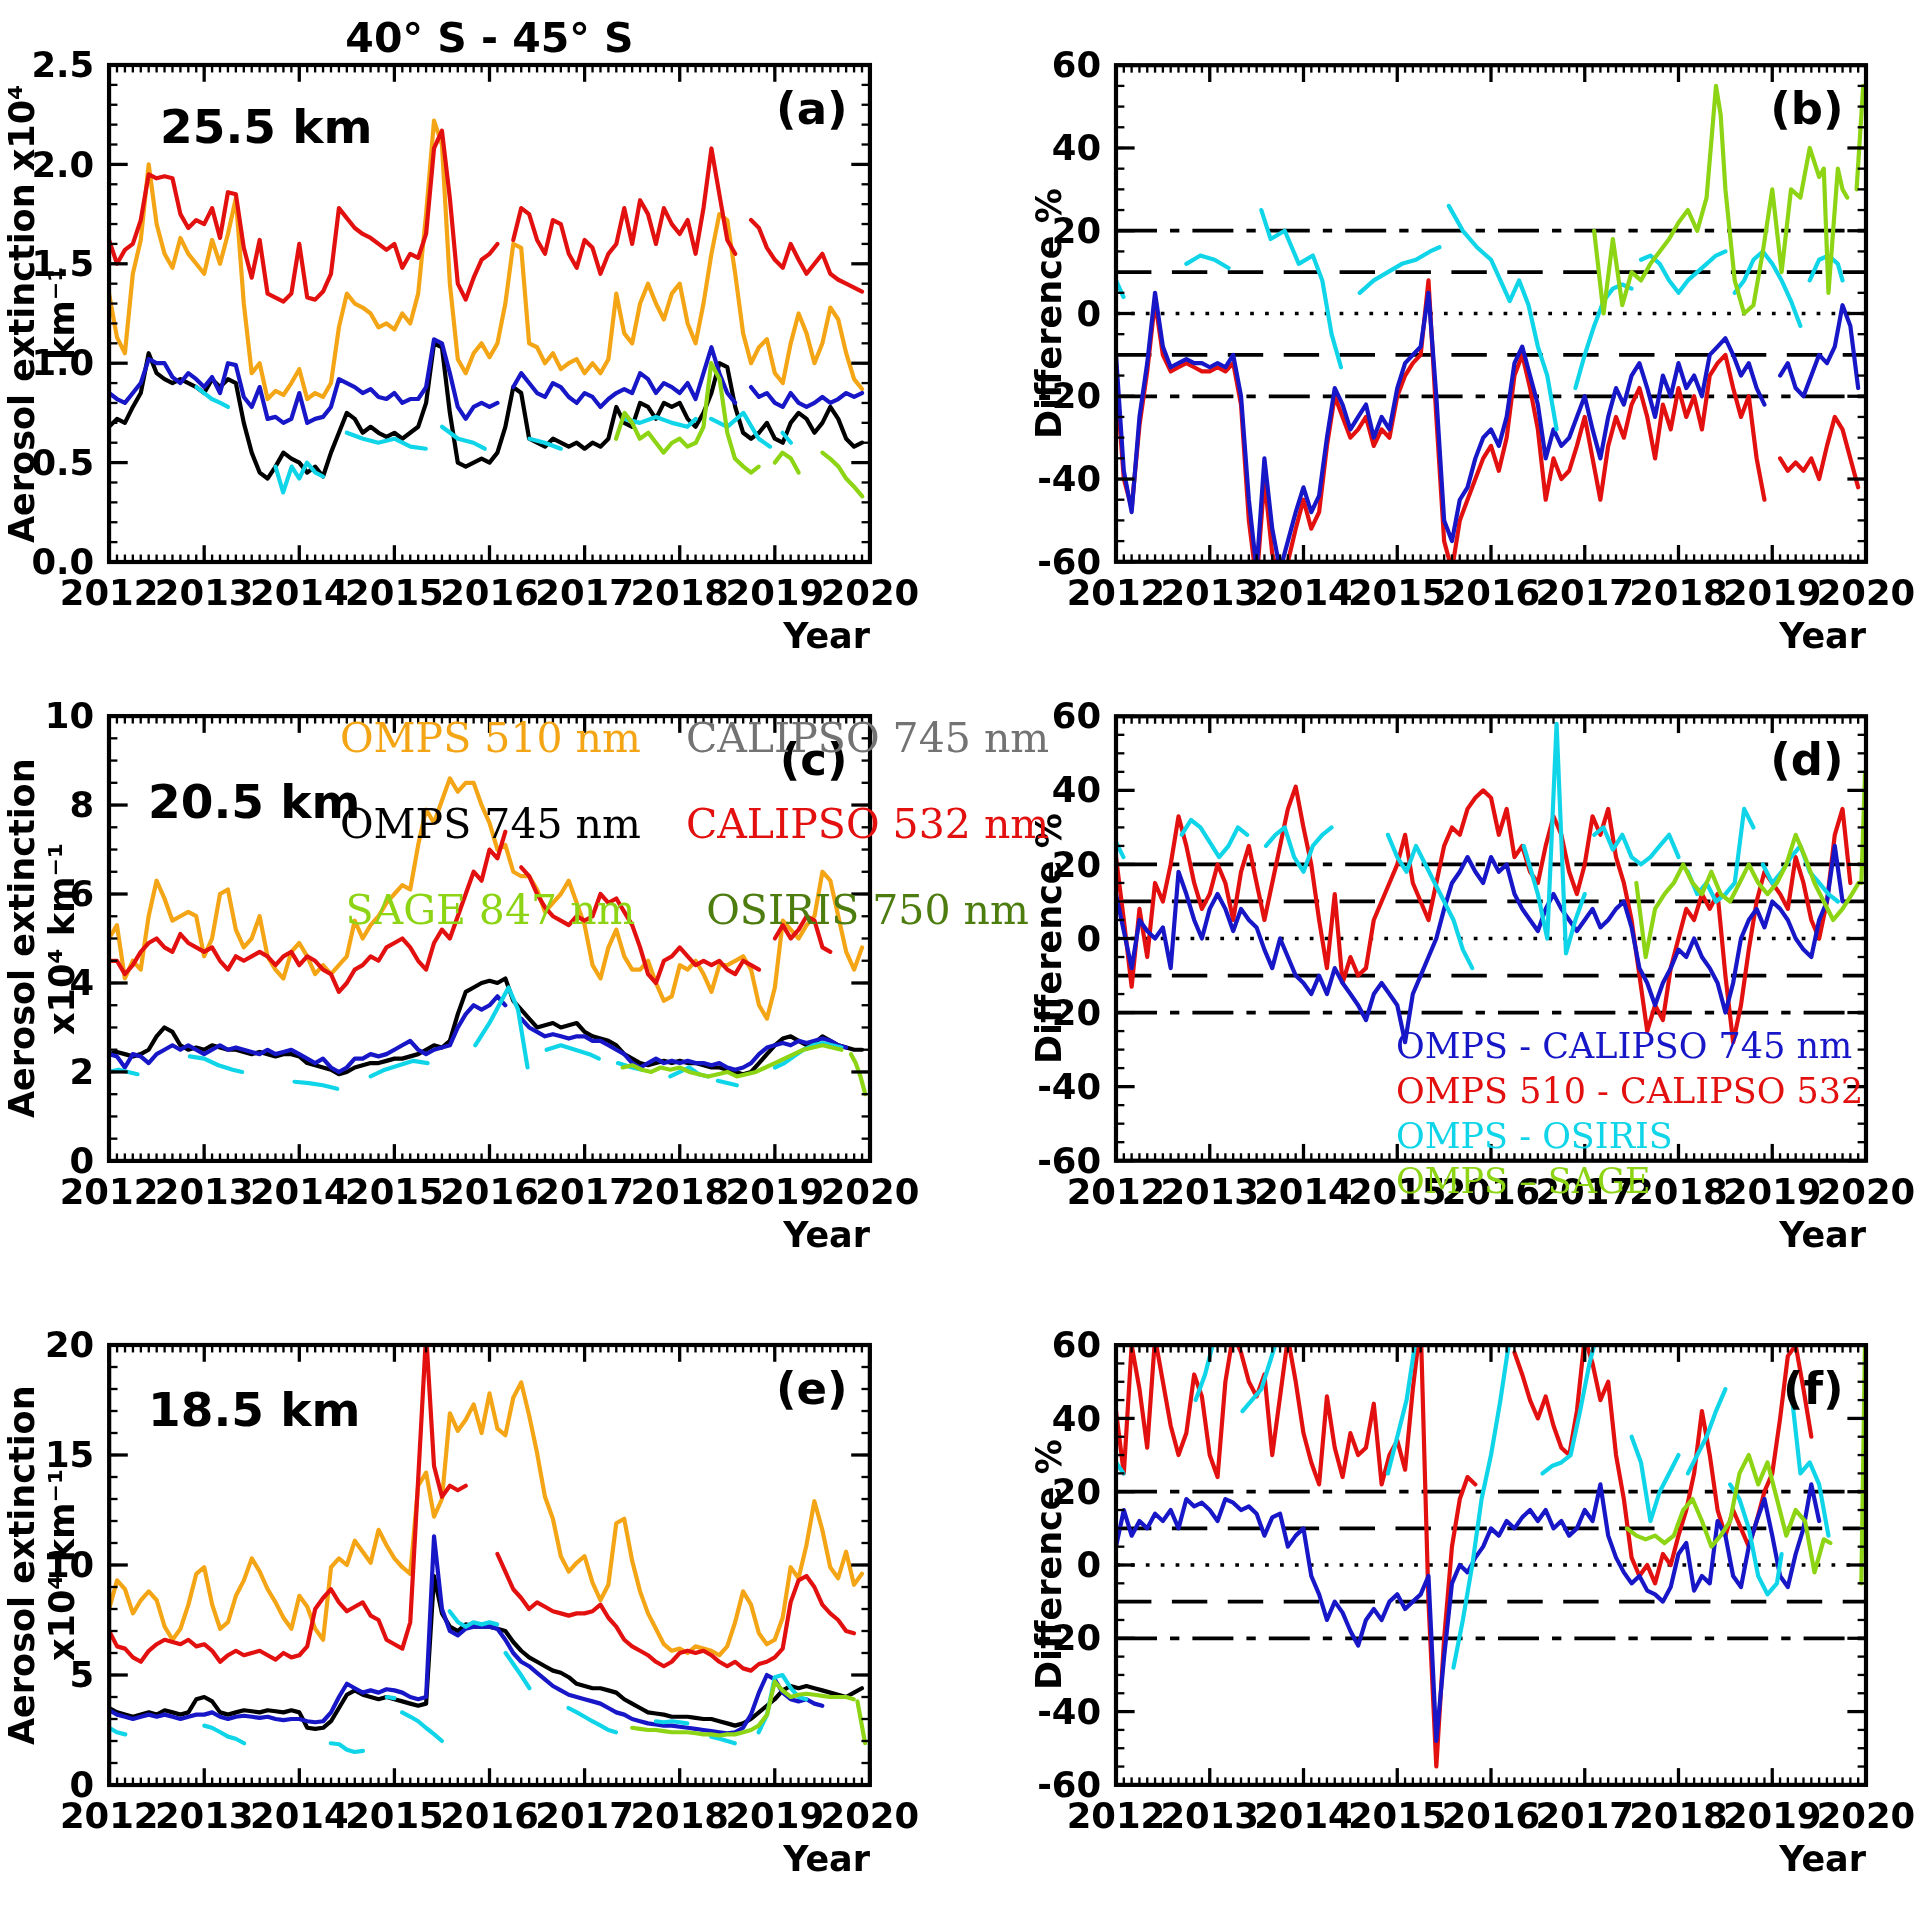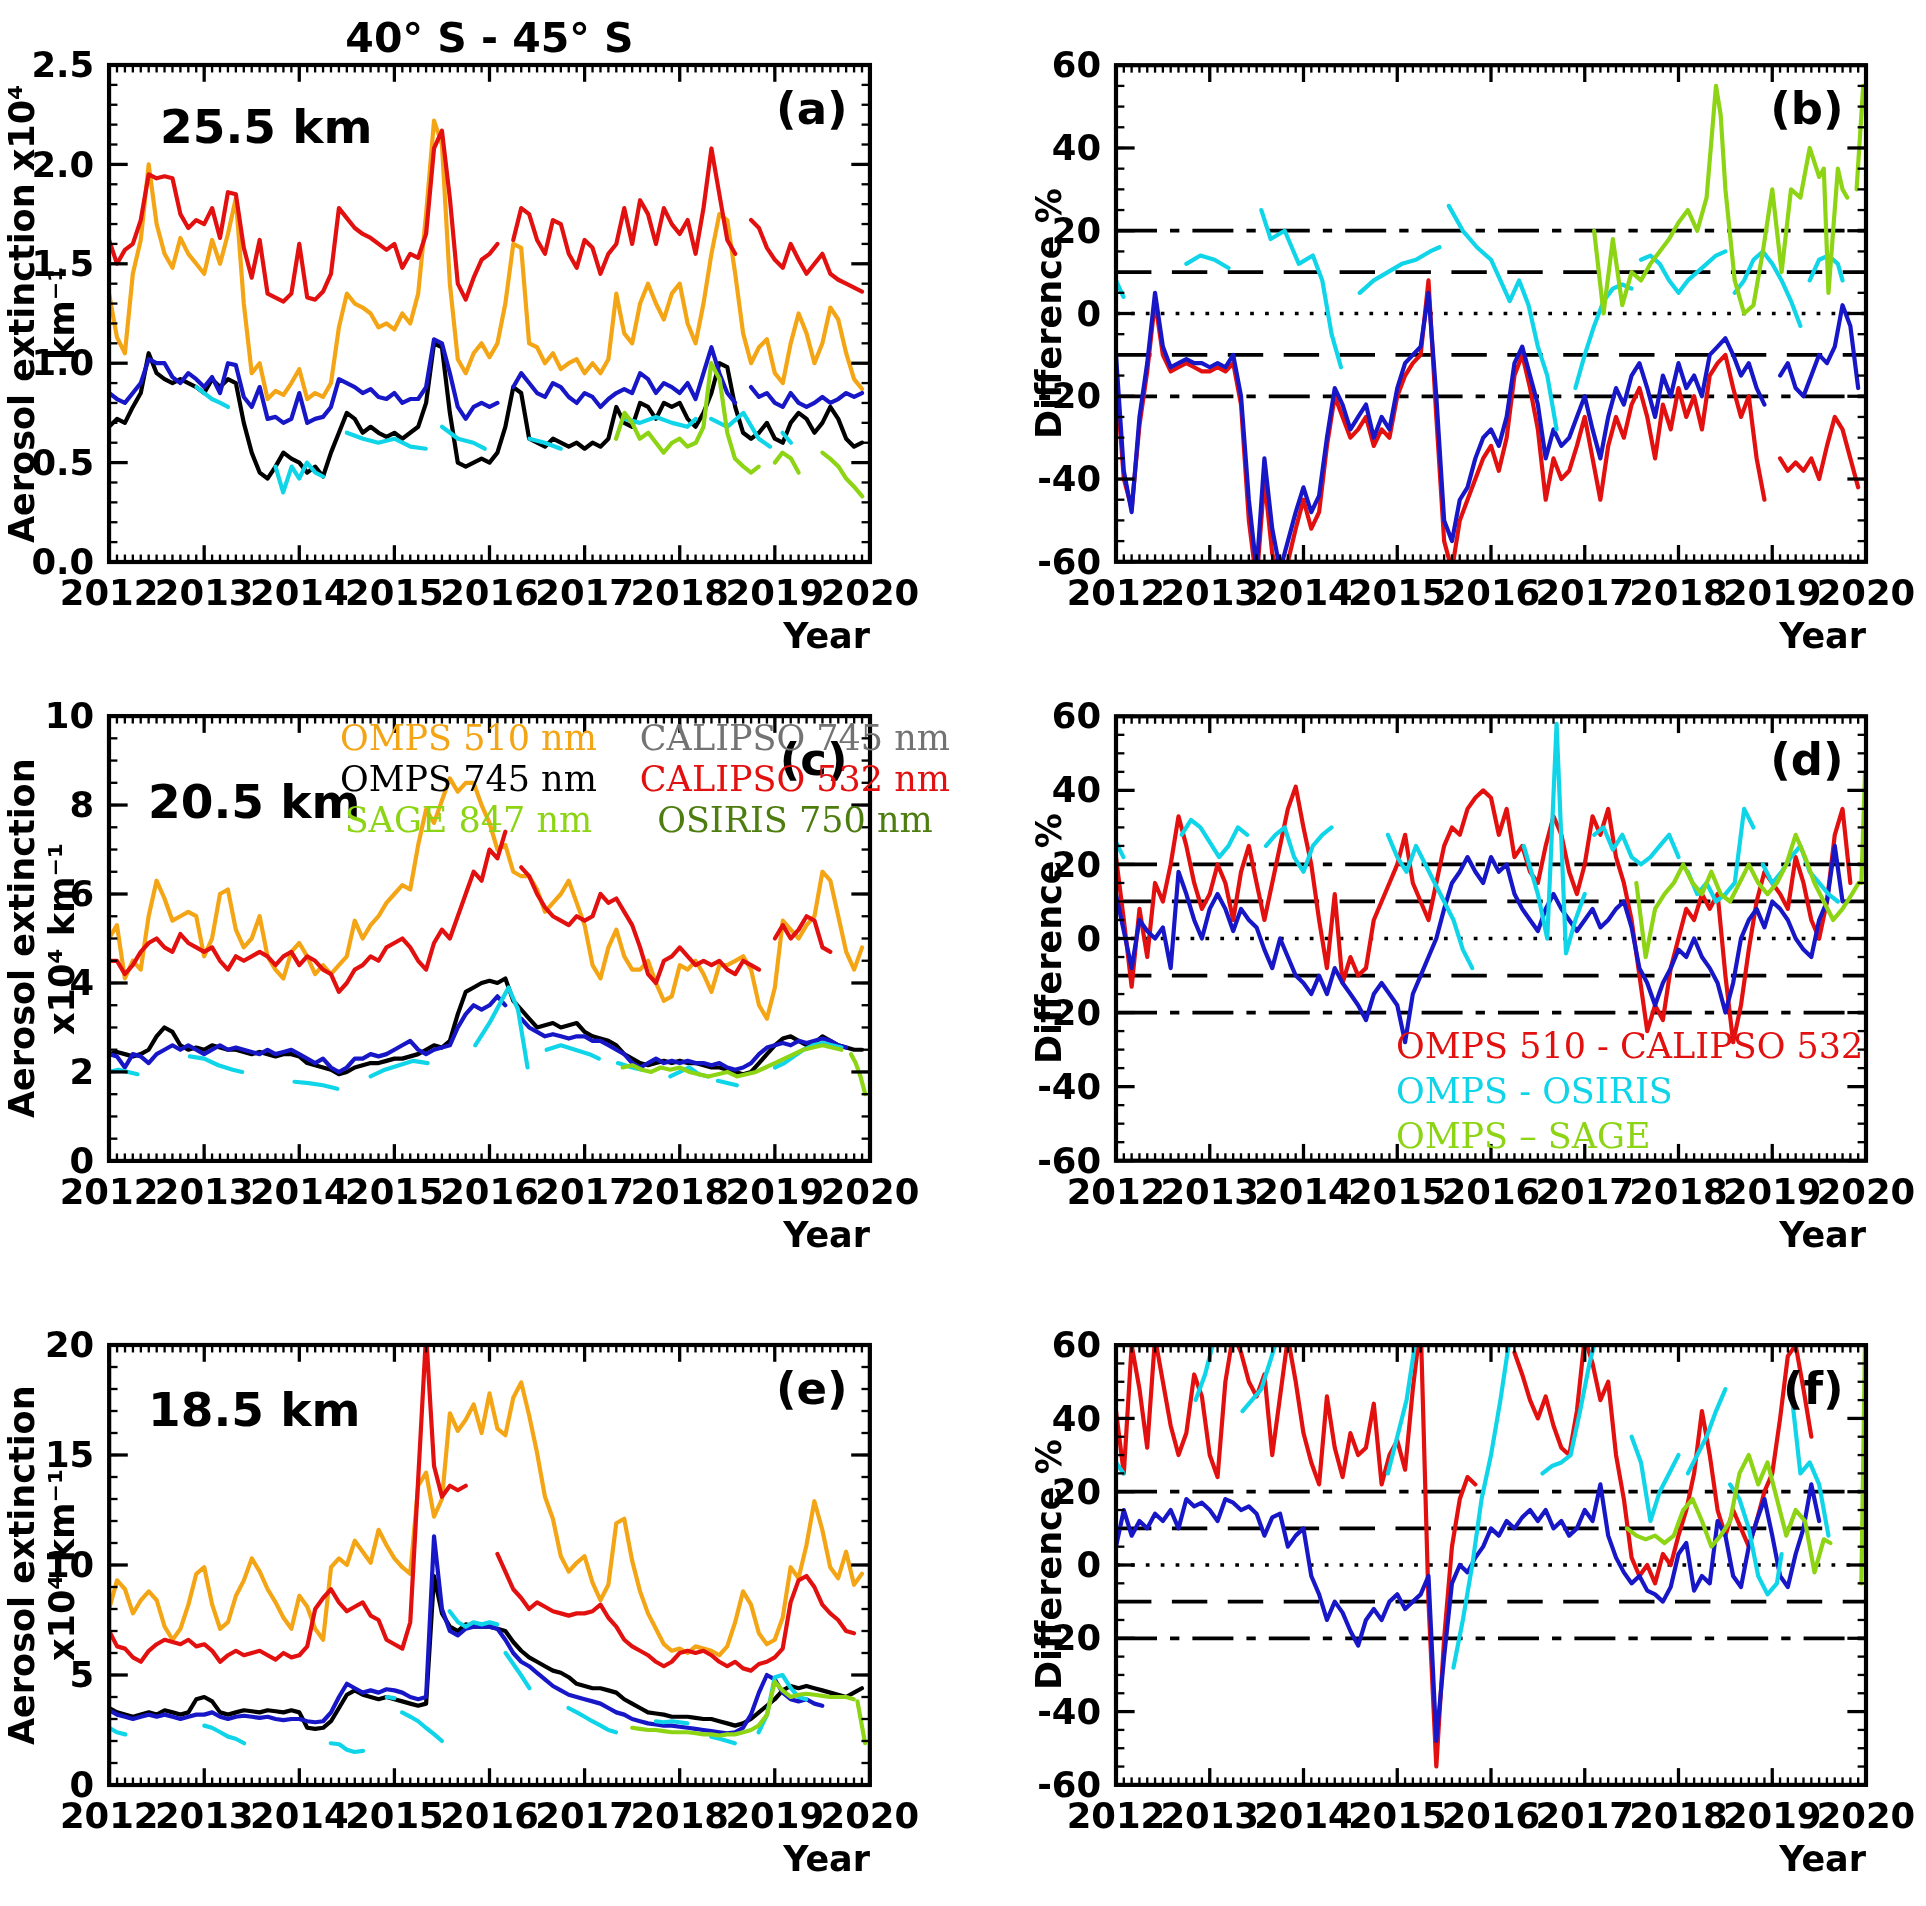--- a/index.html
+++ b/index.html
@@ -21,21 +21,21 @@
   .year{position:absolute;left:0;width:100%;text-align:right;font-size:35px;font-weight:bold;}
   #panel-a .year,#panel-b .year{top:551px;}
   #panel-c .year,#panel-d .year{top:499px;}
   #panel-e .year,#panel-f .year{top:494px;}
   .ylab{position:absolute;writing-mode:vertical-rl;transform:rotate(180deg);font-size:35px;font-weight:bold;text-align:center;width:47px;}
   .ylab.colL{left:1.9px;}
   .ylab.colR{left:1029px;}
   .ylab.row1{top:53px;height:497px;}
   .ylab.row2{top:704px;height:445px;}
   .ylab.row3{top:1333px;height:440px;}
-  .legend-ext{position:absolute;left:231px;top:1.9px;display:grid;grid-template-columns:max-content max-content;column-gap:43px;row-gap:0;font-family:"DejaVu Serif","Liberation Serif",serif;font-size:35px;line-height:41px;}
+  .legend-ext{position:absolute;left:231px;top:1.9px;display:grid;grid-template-columns:max-content max-content;column-gap:43px;row-gap:0;font-family:"DejaVu Serif","Liberation Serif",serif;font-size:41px;line-height:41px;gap:45px;}
   .legend-ext .legend-item{text-align:center;}
   .legend-diff{position:absolute;left:280px;top:308px;display:flex;flex-direction:column;font-family:"DejaVu Serif","Liberation Serif",serif;font-size:35px;line-height:45px;}
   svg text{font-family:"DejaVu Sans",sans-serif;font-weight:bold;}
 </style>
 </head>
 <body>
 
 <div class="figure">
   <div class="fig-title">40° S - 45° S</div>
 
@@ -1359,20 +1359,21 @@
           <text x="-16" y="331" text-anchor="end" font-size="38">-20</text>
           <text x="-16" y="251.5" text-anchor="end" font-size="38">0</text>
           <text x="-16" y="172" text-anchor="end" font-size="38">20</text>
           <text x="-16" y="92.5" text-anchor="end" font-size="38">40</text>
           <text x="-16" y="13" text-anchor="end" font-size="38">60</text>
         </g>
       </svg>
     <div class="letter">(d)</div>
     <div class="year">Year</div>
     <div class="legend-diff" id="legend-diff">
+        <span class="legend-item" style="color: rgb(23, 23, 200);">OMPS - CALIPSO 745 nm</span>
         <span class="legend-item" style="color: rgb(227, 16, 16);">OMPS 510 - CALIPSO 532</span>
         <span class="legend-item" style="color: rgb(16, 213, 232);">OMPS - OSIRIS</span>
         <span class="legend-item" style="color: rgb(140, 212, 20);">OMPS – SAGE</span>
       </div>
   </div>
 
   <div class="panel" id="panel-e">
     <svg id="svg-e" width="761" height="440" viewBox="0 0 816 472" style="overflow: visible;">
         <defs>
           <clipPath id="clip-e">

